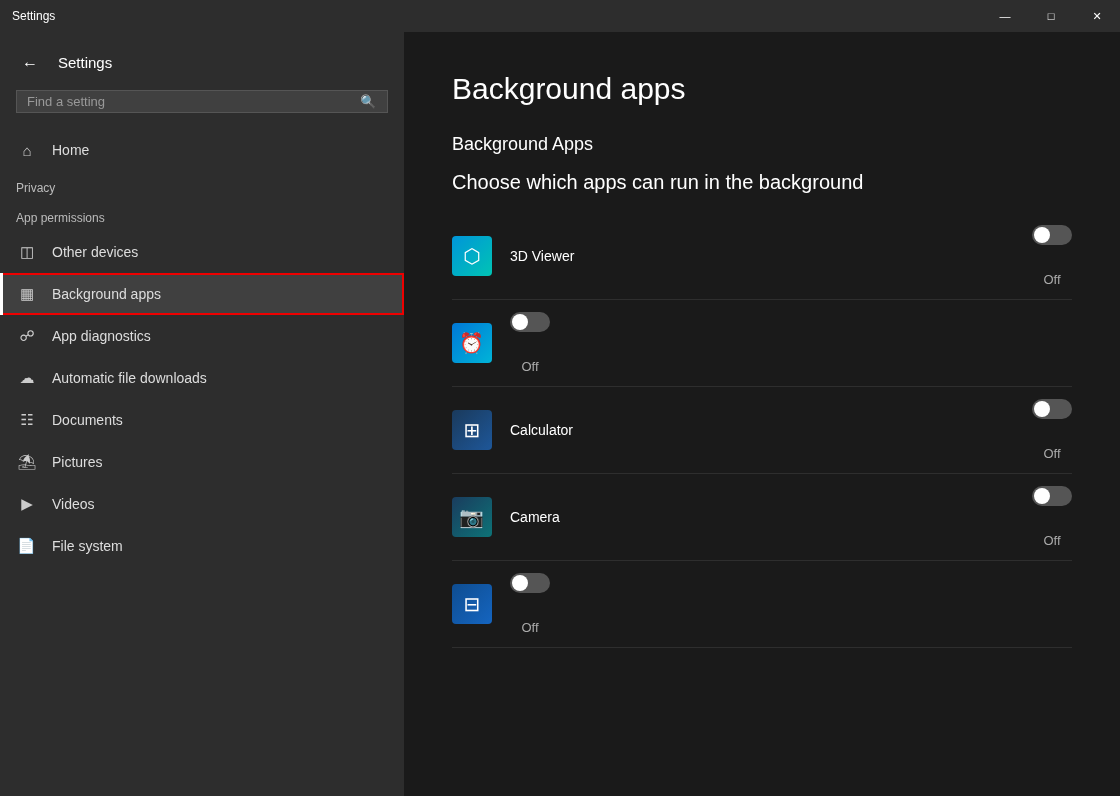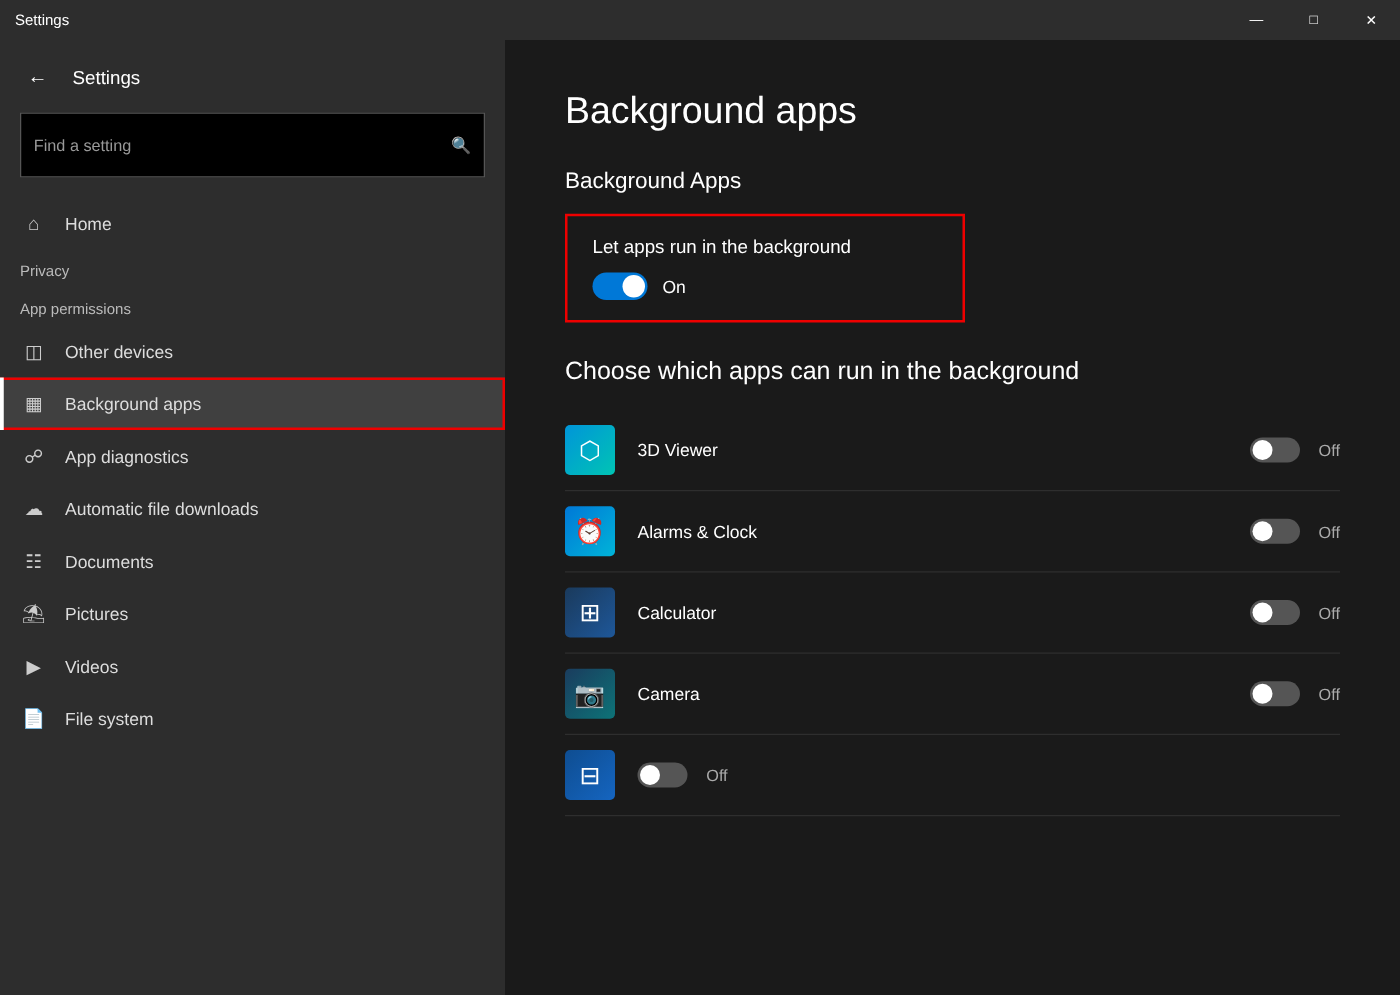--- a/index.html
+++ b/index.html
@@ -84,23 +84,23 @@
     }
     .sidebar-app-title {
       font-size: 15px;
       color: #fff;
     }
 
     .search-box {
       margin: 4px 16px 16px 16px;
       display: flex;
       align-items: center;
-      background: #000000;
+      background: #404040;
       border: 1px solid #555;
-      height: 52px;
+      height: 23px;
       padding: 0 10px;
       gap: 8px;
     }
     .search-input {
       background: transparent;
       border: none;
       outline: none;
       color: #ccc;
       font-size: 13px;
       flex: 1;
@@ -268,21 +268,22 @@
     .app-icon-connect { background: linear-gradient(135deg, #0e4d91, #1565c0); }
 
     .app-name {
       font-size: 14px;
       color: #fff;
       flex: 1;
     }
     .app-toggle-area {
       display: flex;
       align-items: center;
-      gap: 15px;
+      gap: 27px;
+      flex-direction: column;
     }
     .app-toggle-off-status {
       font-size: 13px;
       color: #aaa;
     }
 
     
     .small-toggle {
       width: 40px;
       height: 20px;
@@ -381,43 +382,35 @@
 
   </div>
 
   <div class="main-content">
 
     <h1 class="page-title">Background apps</h1>
 
     <h2 class="section-title">Background Apps</h2>
 
     
-    <div class="toggle-section">
-      <div class="toggle-label-text">Let apps run in the background</div>
-      <div class="toggle-row">
-        <div class="toggle-switch"></div>
-        <span class="toggle-status">On</span>
-      </div>
-    </div>
 
     <h2 class="choose-title">Choose which apps can run in the background</h2>
 
     
     <div id="app-list">
         <div class="app-item">
       <div class="app-icon-box app-icon-3dviewer">⬡</div>
       <span class="app-name">3D Viewer</span>
       <div class="app-toggle-area">
         <div class="small-toggle toggle-off"></div>
         <span class="app-toggle-off-status">Off</span>
       </div>
     </div>
         <div class="app-item">
       <div class="app-icon-box app-icon-alarms">⏰</div>
-      <span class="app-name">Alarms &amp; Clock</span>
       <div class="app-toggle-area">
         <div class="small-toggle toggle-off"></div>
         <span class="app-toggle-off-status">Off</span>
       </div>
     </div>
         <div class="app-item">
       <div class="app-icon-box app-icon-calculator">⊞</div>
       <span class="app-name">Calculator</span>
       <div class="app-toggle-area">
         <div class="small-toggle toggle-off"></div>

